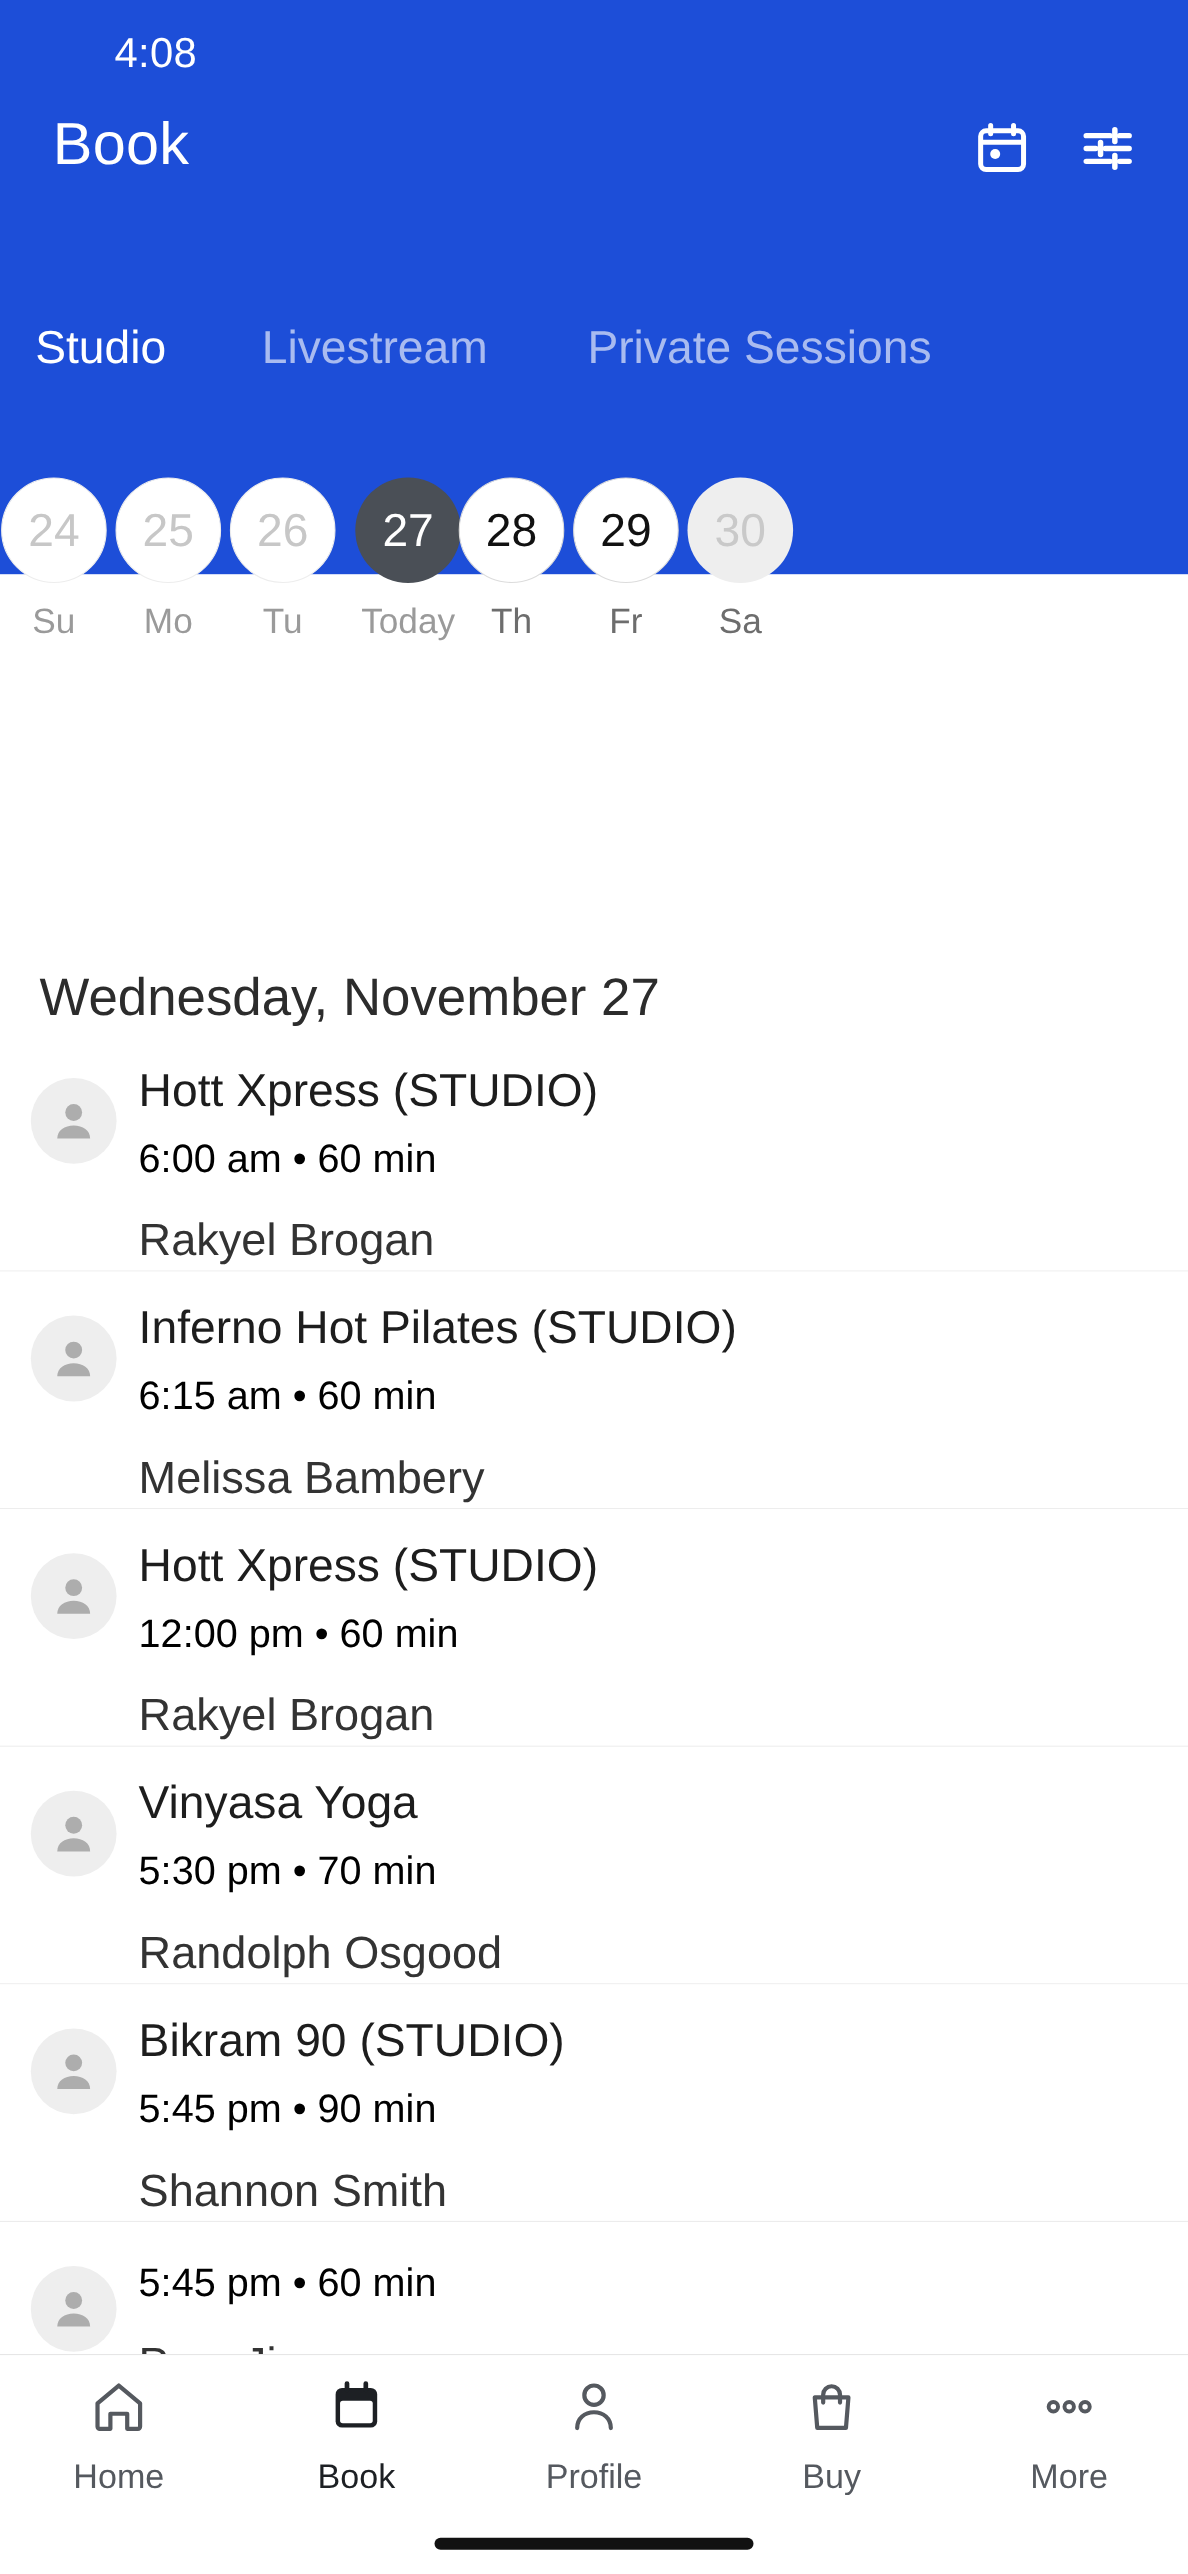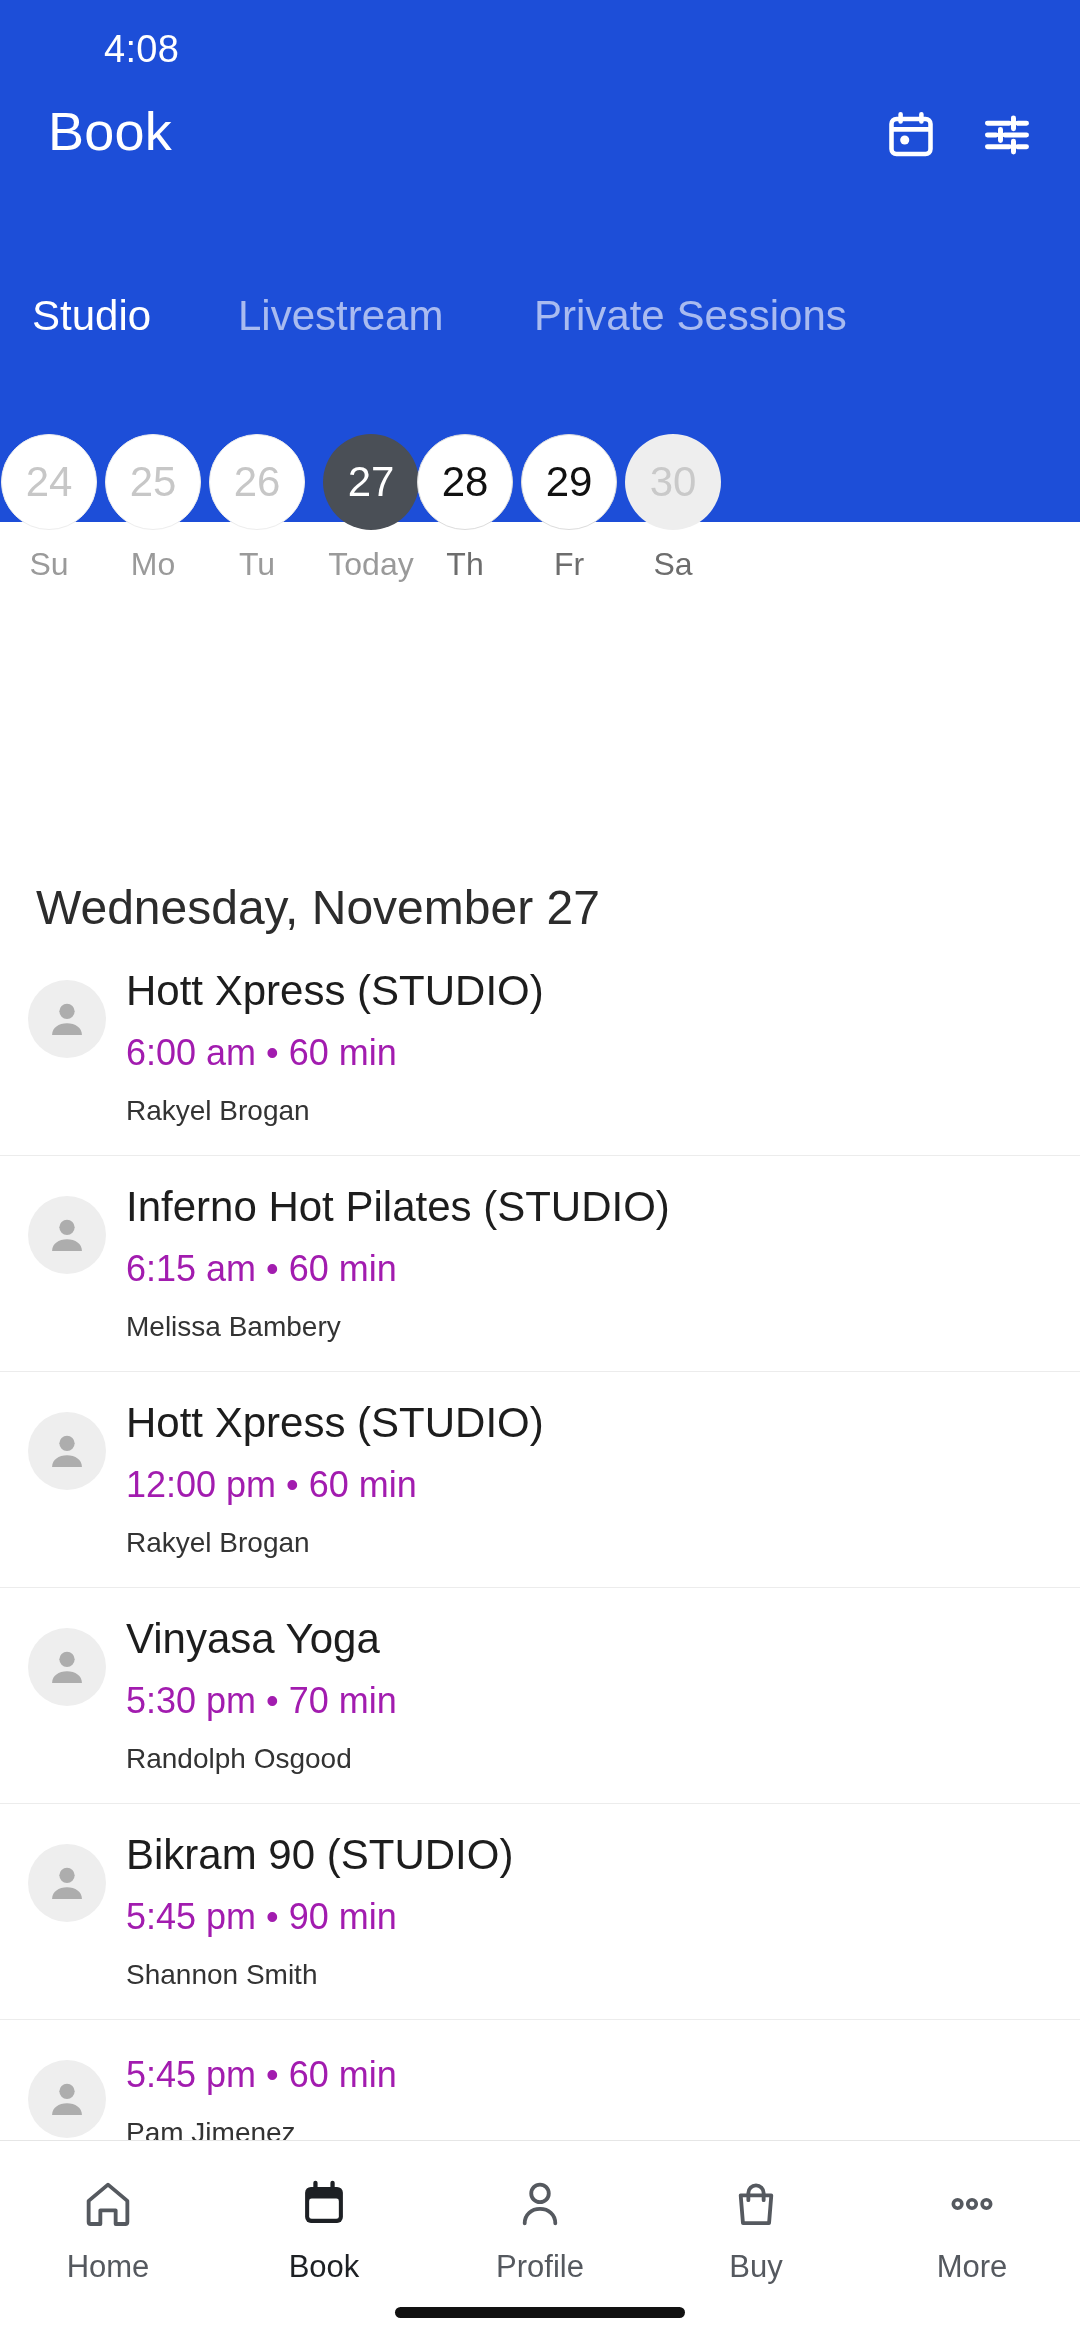--- a/index.html
+++ b/index.html
@@ -83,28 +83,28 @@
     border-bottom:1.5px solid #ececec; background:#fff;
   }
   .avatar {
     position:absolute; left:28px; top:40px;
     width:78px; height:78px; border-radius:50%;
     background:#eeeeee;
     display:flex; align-items:center; justify-content:center;
   }
   .row-body { position:absolute; left:126px; top:22px; right:24px; }
   .row-title { font-size:42px; color:#1d1d1d; line-height:58px; white-space:nowrap; }
-  .row-meta  { font-size:36px; color:#a21caf; line-height:54px; margin-top:6px; }
-  .row-inst  { font-size:28px; color:#333333; line-height:46px; margin-top:8px; }
+  .row-meta  { font-size:36px; color:#000000; line-height:54px; margin-top:6px; }
+  .row-inst  { font-size:41px; color:#333333; line-height:46px; margin-top:24px; }
 
   
   .bottomnav {
     position:absolute; left:0; bottom:0; width:1080px; height:200px;
     background:#ffffff; border-top:1.5px solid #e6e6e6;
-    display:flex; align-items:flex-start; padding-top:36px;
+    display:flex; align-items:flex-start; padding-top:20px;
   }
   .navitem {
     flex:1; display:flex; flex-direction:column; align-items:center; gap:14px;
   }
   .navlabel { font-size:31px; color:#55595f; }
   .navitem.active .navlabel { color:#1d2024; }
   .homebar {
     position:absolute; left:50%; transform:translateX(-50%);
     bottom:22px; width:290px; height:11px; border-radius:6px; background:#111;
   }

